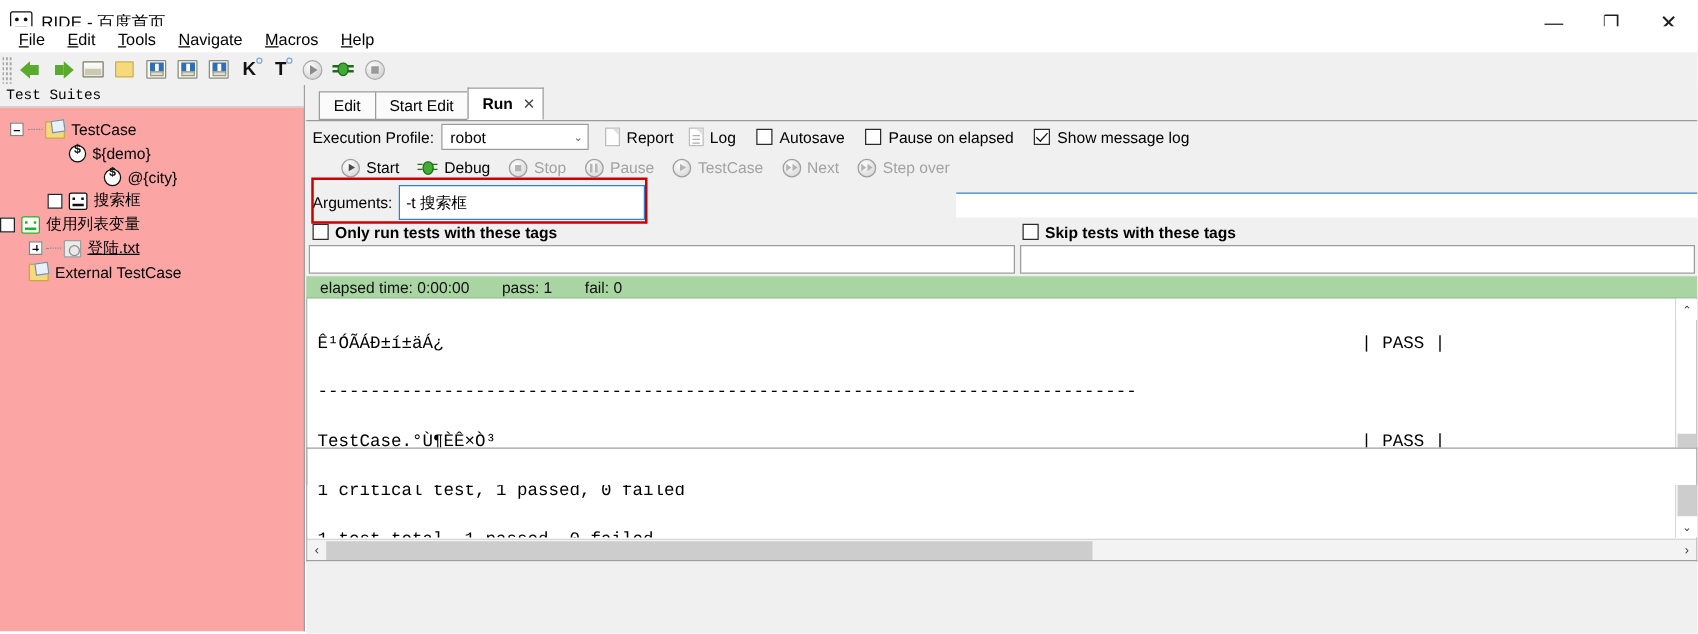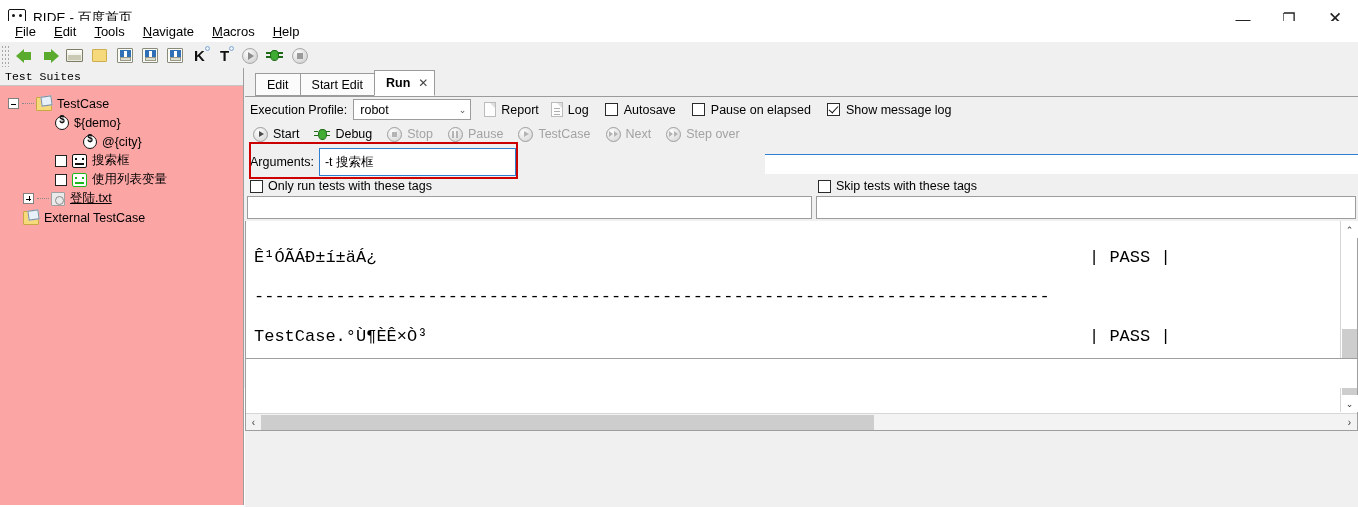--- a/index.html
+++ b/index.html
@@ -275,21 +275,21 @@
   .cbx .box {
     width:13px; height:13px; border:1.3px solid #2b2b2b; background:#fff;
     position:relative; flex:none;
   }
   .cbx .box.checked::after{
     content:""; position:absolute; left:3px; top:0px; width:4px; height:8px;
     border:solid #111; border-width:0 1.6px 1.6px 0; transform:rotate(42deg);
   }
 
   .row2 {
-    height:24px; display:flex; align-items:center; padding-left:8px; gap:0;
+    height:24px; display:flex; align-items:center; padding-left:8px; gap:0;margin-left:20px;
   }
   .runbtn {
     display:flex; align-items:center; gap:5px; margin-right:15px; font-size:12.5px;
   }
   .runbtn.dim { color:#a3a3a3; }
   .rb-ico {
     width:15px; height:15px; border-radius:50%;
     background:radial-gradient(circle at 35% 30%, #fdfdfd, #d2d2d2);
     border:1px solid #9e9e9e; display:flex; align-items:center; justify-content:center;
     flex:none;
@@ -333,40 +333,40 @@
     border-top:1px solid #2f7fd0; background:#fff;
   }
   .annot-box {
     position:absolute; left:4px; top:-4px; width:269px; height:37px;
     border:2.5px solid #cc0000; pointer-events:none; z-index:5;
   }
 
   .row-tags {
     height:18px; position:relative; font-size:12.5px;
   }
-  .tagcb { position:absolute; display:flex; align-items:center; gap:5px; top:1px; }
+  .tagcb { position:absolute; display:flex; align-items:flex-start; gap:5px; top:1px;font-weight:bold; }
   .tagcb .box { width:13px; height:13px; border:1.3px solid #2b2b2b; background:#fff; flex:none; }
   .row-tagsinput { height:25px; position:relative; padding:0 2px; display:flex; gap:4px; }
   .tagfield { height:23px; border:1px solid #9c9c9c; background:#fff; }
 
   .statusbar {
     height:18px; background:#a8d5a2; font-size:12.5px;
     display:flex; align-items:center; gap:26px; padding-left:11px; color:#101010;
     border-bottom:1px solid #8cba87;
   }
 
   
   .console-wrap {
     position:relative; background:#fff; height:210px;
     border:1px solid #9e9e9e; border-top:none; margin:0 0 0 0;
   }
   .console {
     position:absolute; left:0; top:0; right:18px; bottom:18px;
     overflow:hidden; background:#fff;
-    font-family:"Liberation Mono", monospace; font-size:17px;
+    font-family:"Liberation Mono", monospace; font-size:14px;
     line-height:13.1px; white-space:pre; padding:4px 0 0 8px;
     color:#000;
   }
   .cline { position:relative; height:13.1px; }
   .cline .right { position:absolute; left:835px; }
 
   .vsb {
     position:absolute; right:0; top:0; width:17px; bottom:18px;
     background:#fff; border-left:1px solid #d6d6d6;
   }
@@ -499,31 +499,31 @@
       <div class="tnode" style="padding-left:55px;">
         <span class="icon-var"></span>
         <span class="tlabel">${demo}</span>
       </div>
 
       <div class="tnode" style="padding-left:83px;">
         <span class="icon-var"></span>
         <span class="tlabel">@{city}</span>
       </div>
 
-      <div class="tnode" style="padding-left:55px;">
+      <div class="tnode" style="padding-left:38px;">
         <span class="tcheck"></span>
         <span class="icon-test">
             <i class="e1"></i>
             <i class="e2"></i>
             <i class="m"></i>
           </span>
         <span class="tlabel">搜索框</span>
       </div>
 
-      <div class="tnode" style="padding-left:55px;text-align:center;">
+      <div class="tnode" style="text-align:center;">
         <span class="tcheck"></span>
         <span class="icon-test green">
             <i class="e1"></i>
             <i class="e2"></i>
             <i class="m"></i>
           </span>
         <span class="tlabel">使用列表变量</span>
       </div>
 
       <div class="tnode" style="padding-left:23px;">
@@ -659,26 +659,32 @@
           <span class="box"></span>
           <span>Skip tests with these tags</span>
         </div>
       </div>
 
       <div class="row-tagsinput">
         <div class="tagfield" style="width:565px;"></div>
         <div class="tagfield" style="flex:1;"></div>
       </div>
 
+      <div class="statusbar">
+        <span>elapsed time: 0:00:00</span>
+        <span>pass: 1</span>
+        <span>fail: 0</span>
+      </div>
 
       <div class="console-wrap">
         <div class="console">
           <div class="cline"><span>Ê¹ÓÃÁÐ±í±äÁ¿</span><span class="right">| PASS |</span></div>
           <div class="cline"><span>------------------------------------------------------------------------------</span><span class="right"></span></div>
           <div class="cline"><span>TestCase.°Ù¶ÈÊ×Ò³</span><span class="right">| PASS |</span></div>
+          <div class="cline"><span>1 critical test, 1 passed, 0 failed</span><span class="right"></span></div>
           <div class="cline"><span>1 test total, 1 passed, 0 failed</span><span class="right"></span></div>
           
           
           
           
           
           
           
           
           

